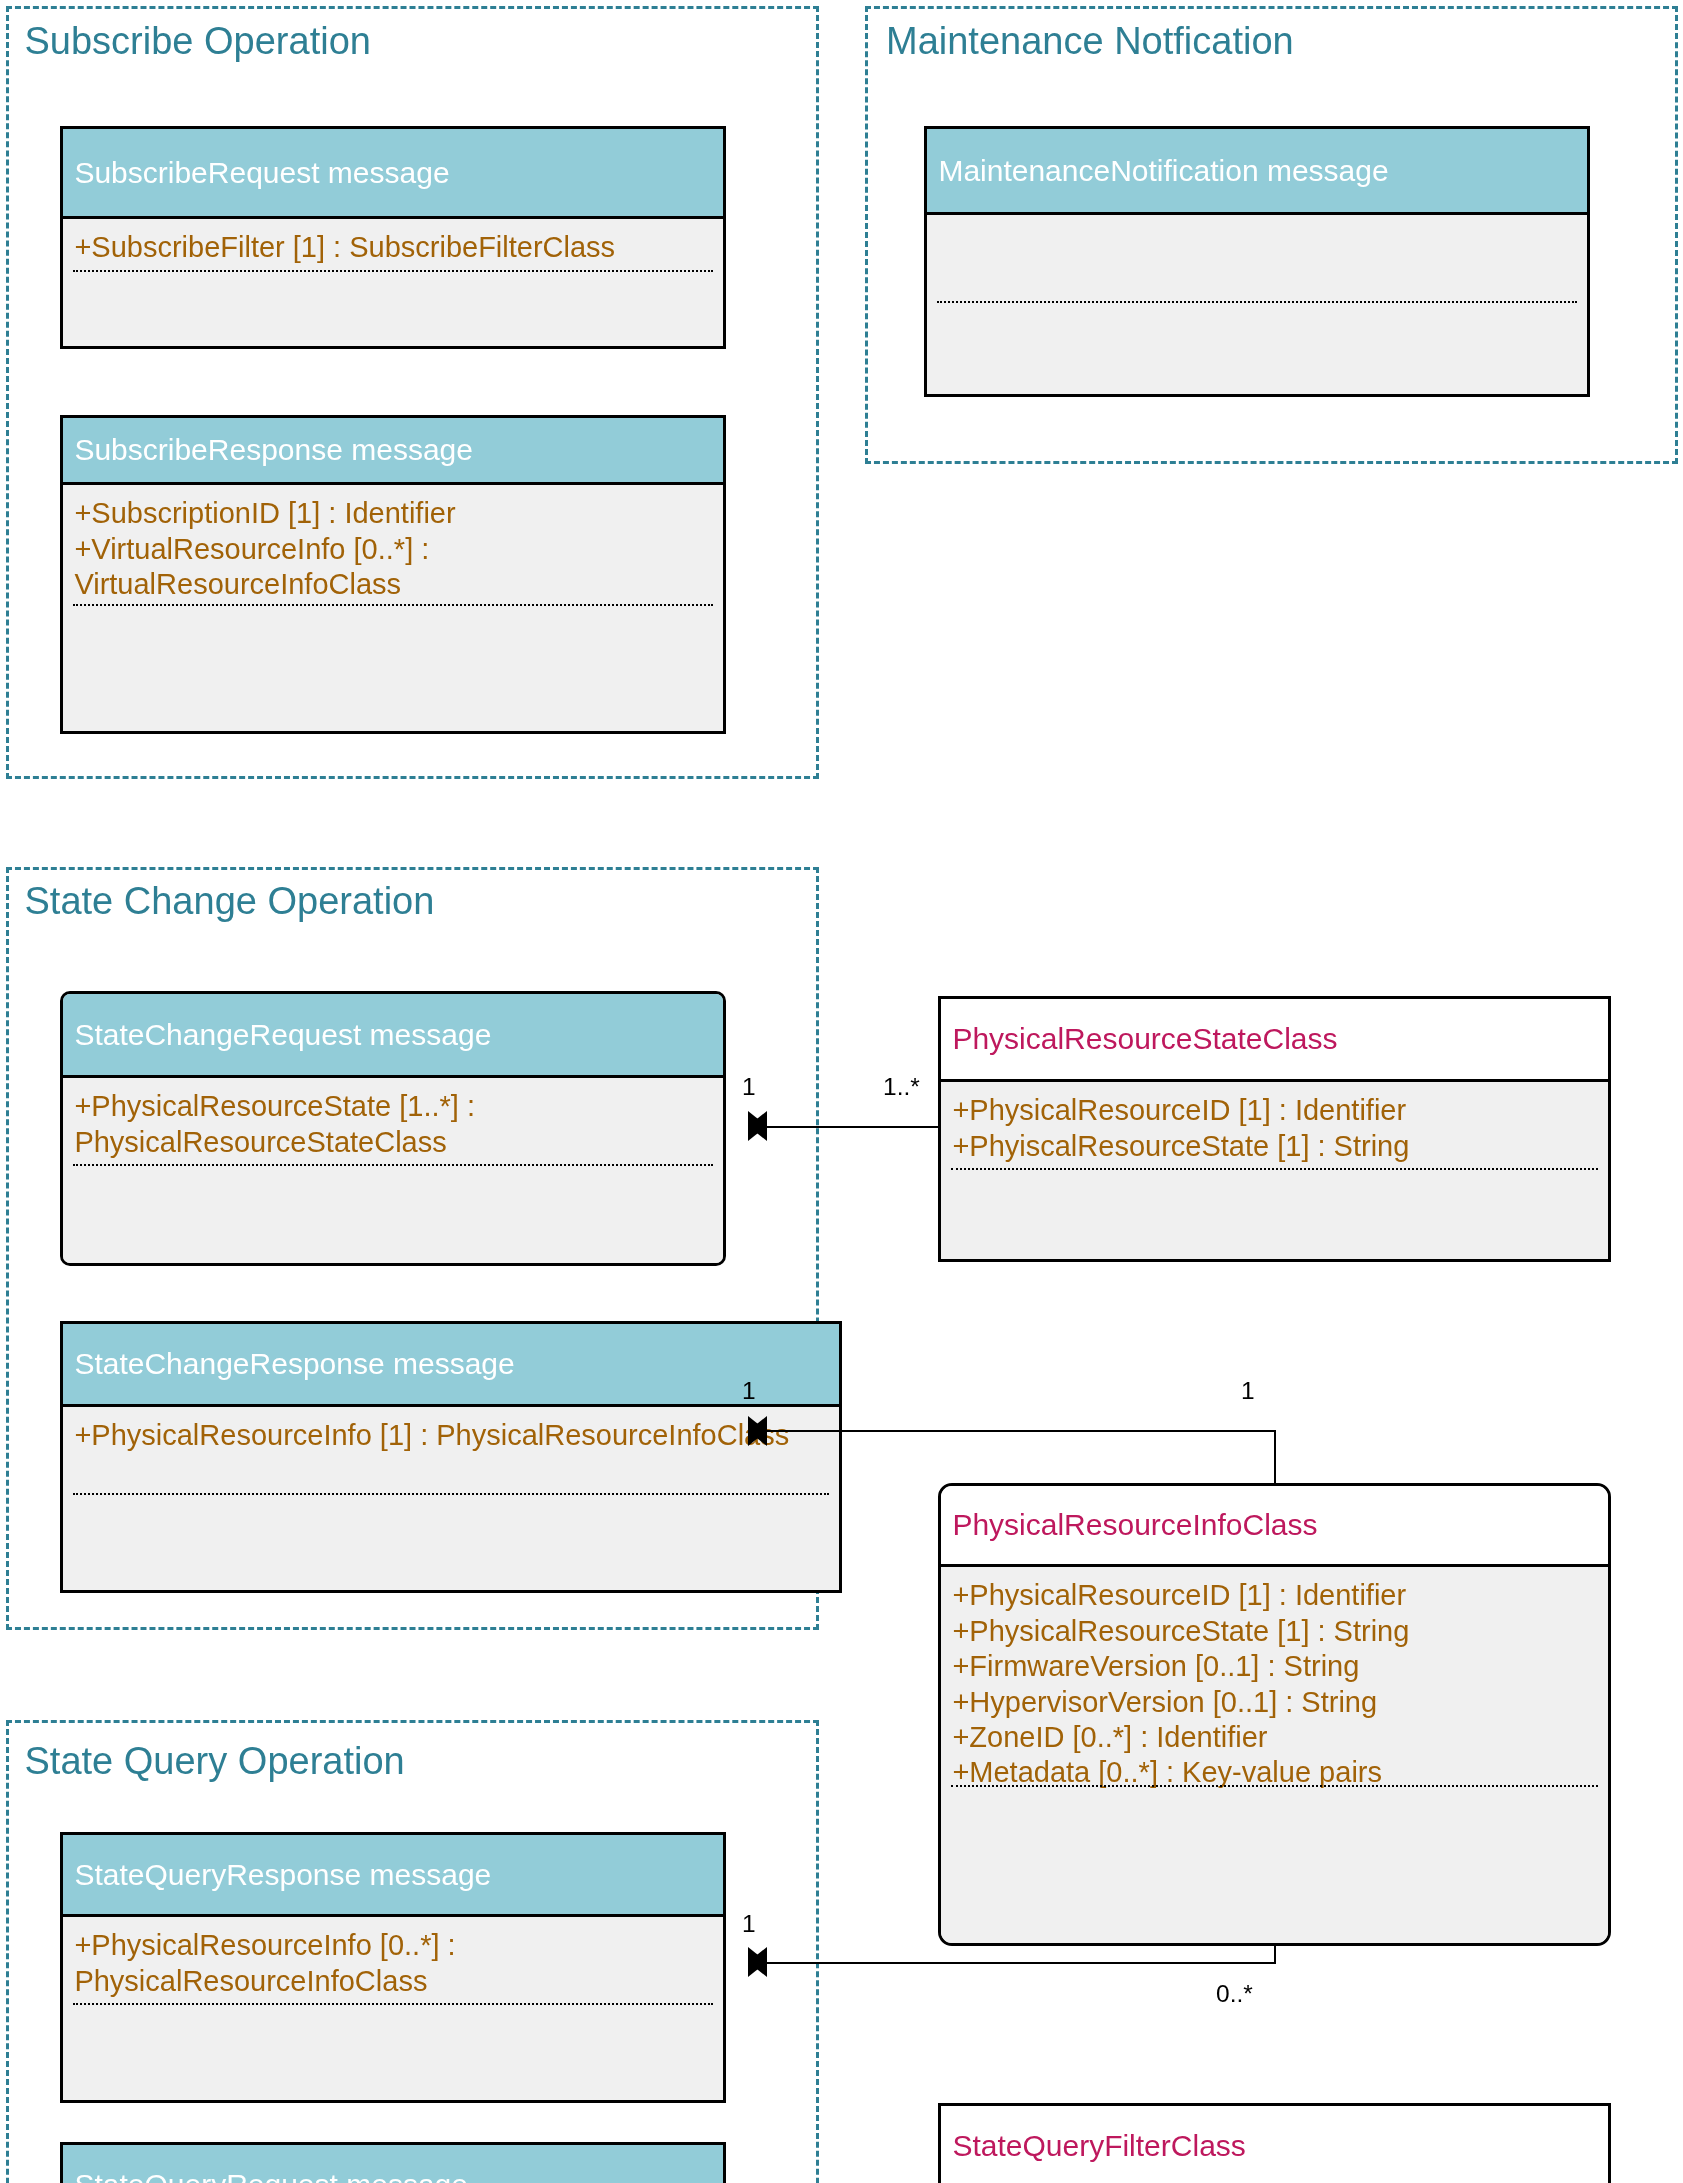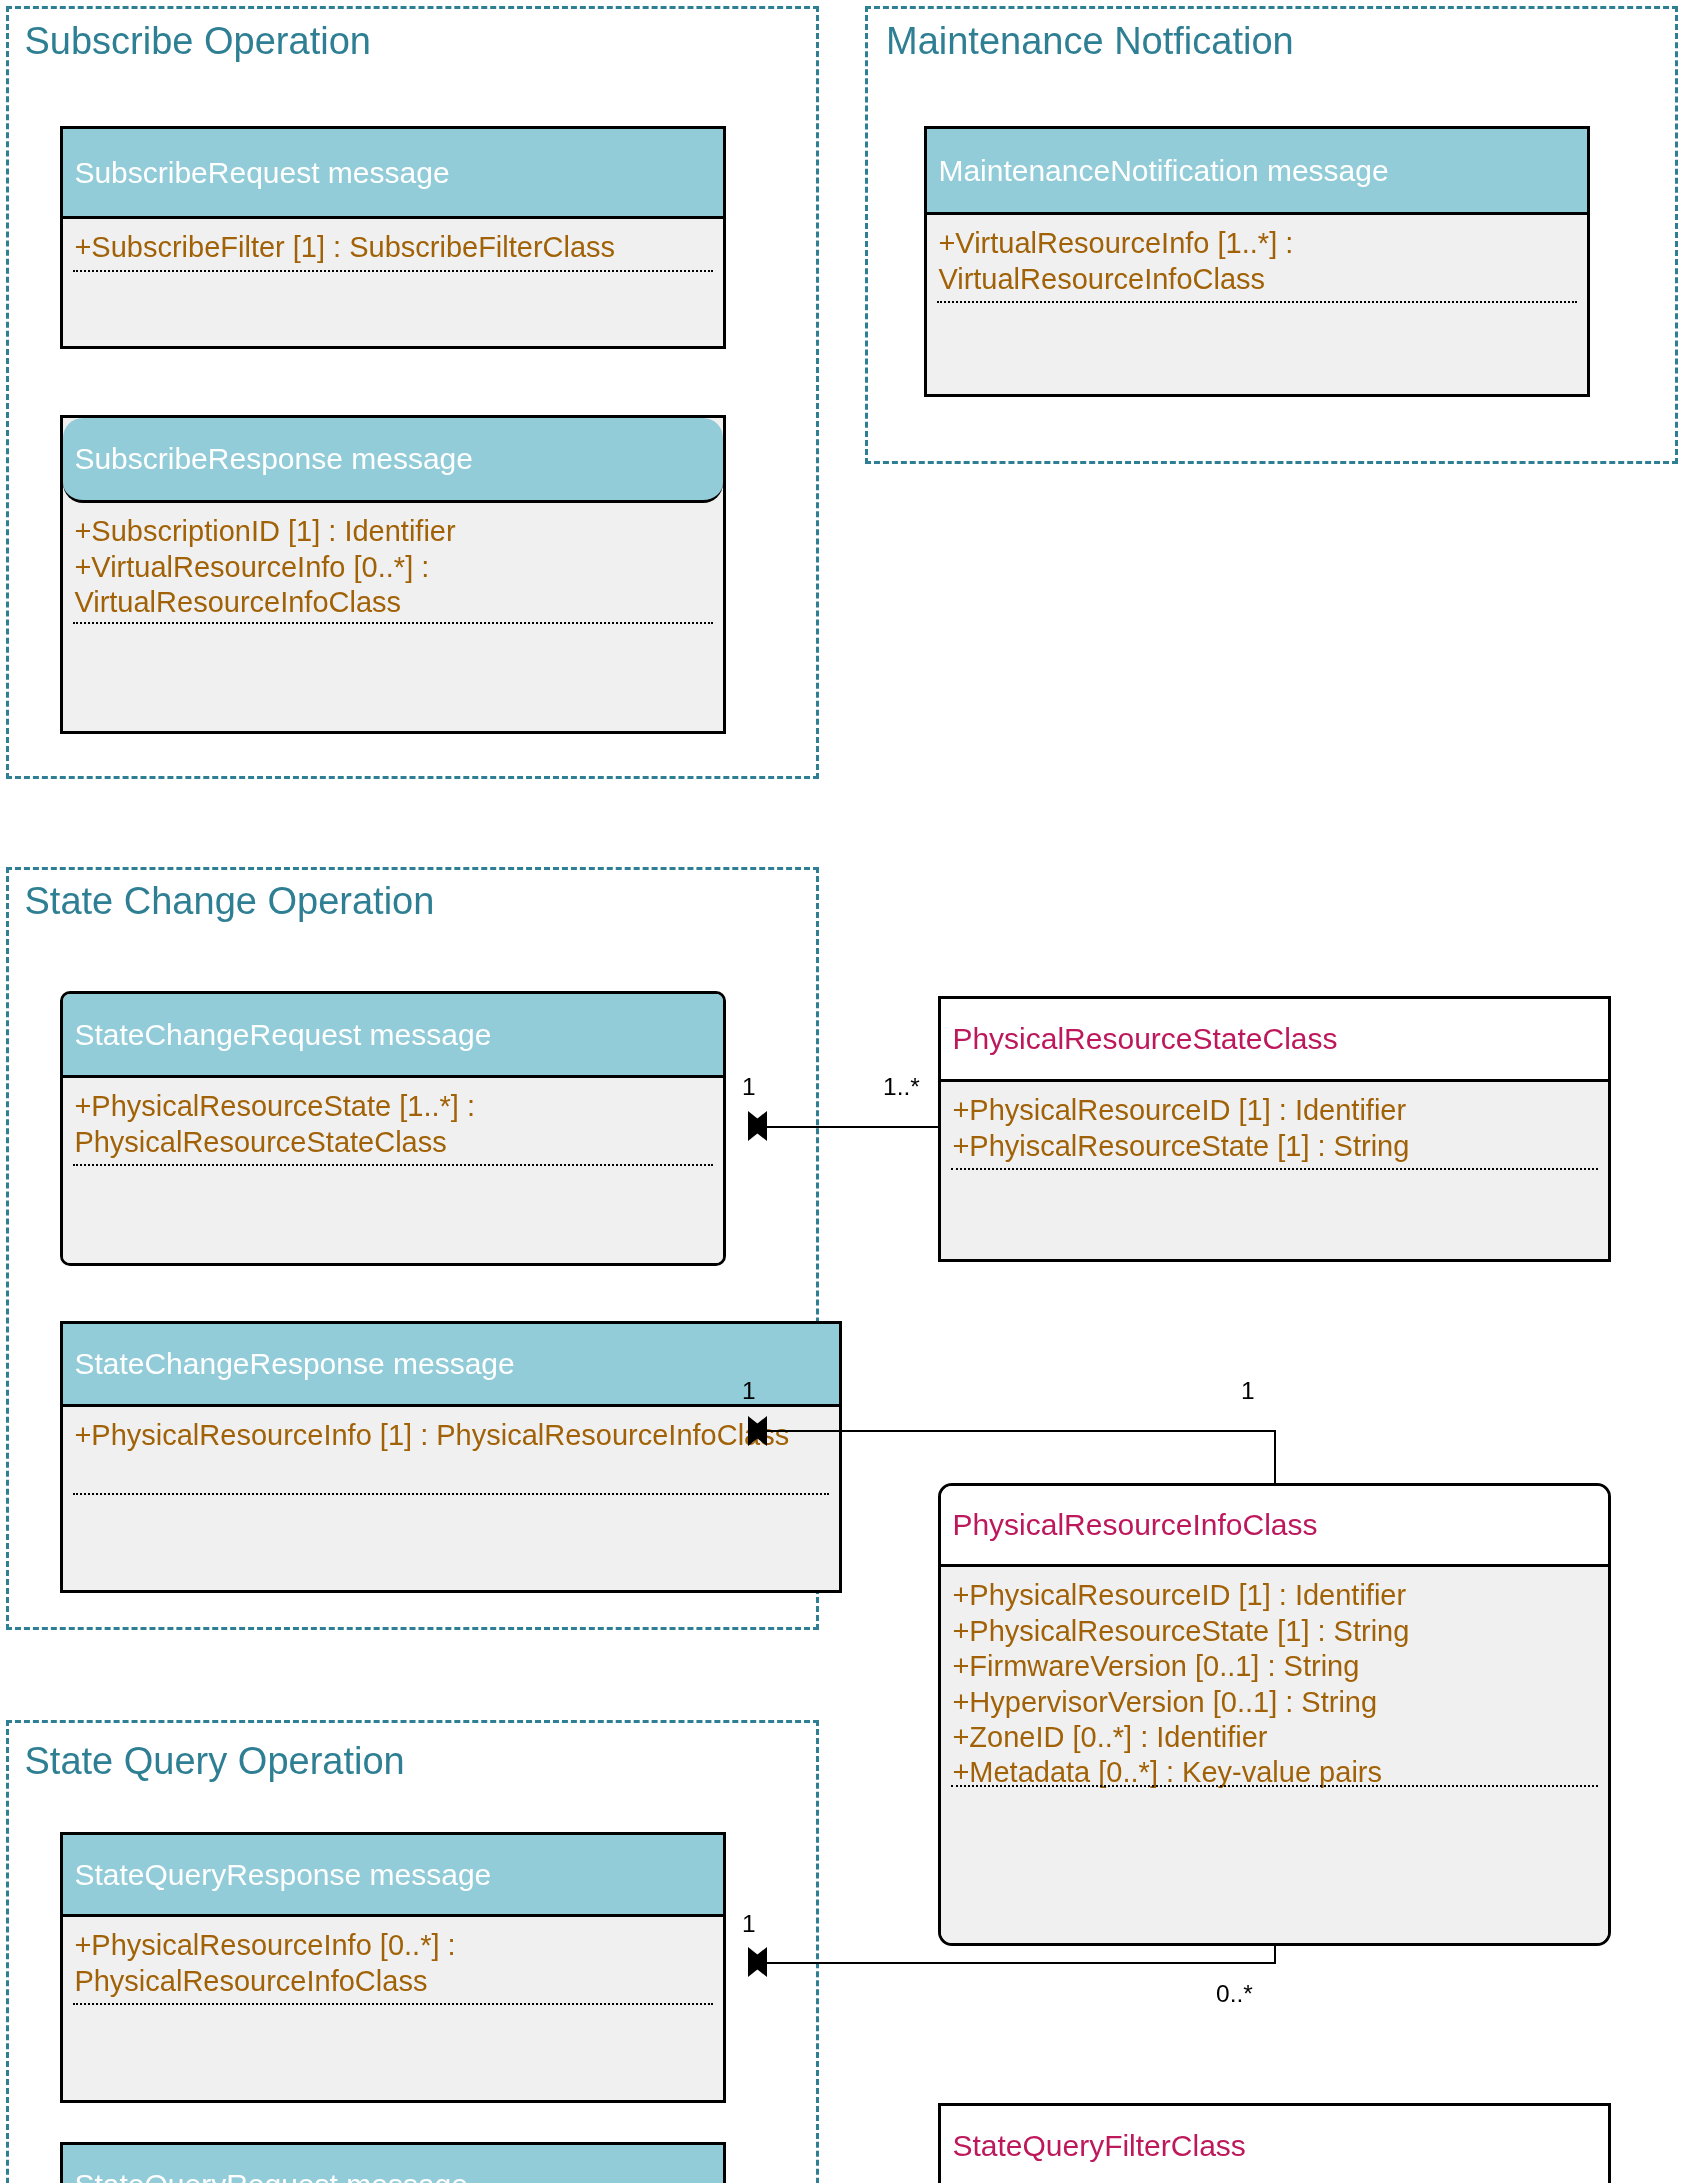--- a/index.html
+++ b/index.html
@@ -136,39 +136,38 @@
     <div class="head" style="height:90px;">
       <span class="title">SubscribeRequest message</span>
     </div>
     <div class="body">
       <div class="attr">+SubscribeFilter [1] : SubscribeFilterClass</div>
       <div class="sep" style="top:51px;"></div>
     </div>
   </div>
 
   <div class="umlbox msg" style="left:60px; top:415px; width:666px; height:319px;">
-    <div class="head" style="height:85px;border-radius:20px;">
+    <div class="head" style="height:67px;">
       <span class="title">SubscribeResponse message</span>
     </div>
     <div class="body">
       <div class="attr">+SubscriptionID [1] : Identifier</div>
       <div class="attr">+VirtualResourceInfo [0..*] : VirtualResourceInfoClass</div>
       <div class="sep" style="top:119px;"></div>
     </div>
   </div>
 
   <div class="group" style="left:865px; top:6.1px; width:813px; height:458px;"></div>
   <div class="group-title" style="left:886px; top:22px;">Maintenance Notfication</div>
 
   <div class="umlbox msg" style="left:924px; top:126px; width:666px; height:271px;">
     <div class="head" style="height:86px;">
       <span class="title">MaintenanceNotification message</span>
     </div>
     <div class="body">
-      <div class="attr">+VirtualResourceInfo [1..*] : VirtualResourceInfoClass</div>
       <div class="sep" style="top:86px;"></div>
     </div>
   </div>
 
   <div class="group" style="left:6.1px; top:867px; width:813px; height:763px;"></div>
   <div class="group-title" style="left:24.5px; top:882px;">State Change Operation</div>
 
   <div class="umlbox msg" style="left:60px; top:991px; width:666px; height:275px;border-radius:10px;">
     <div class="head" style="height:84px;">
       <span class="title">StateChangeRequest message</span>

